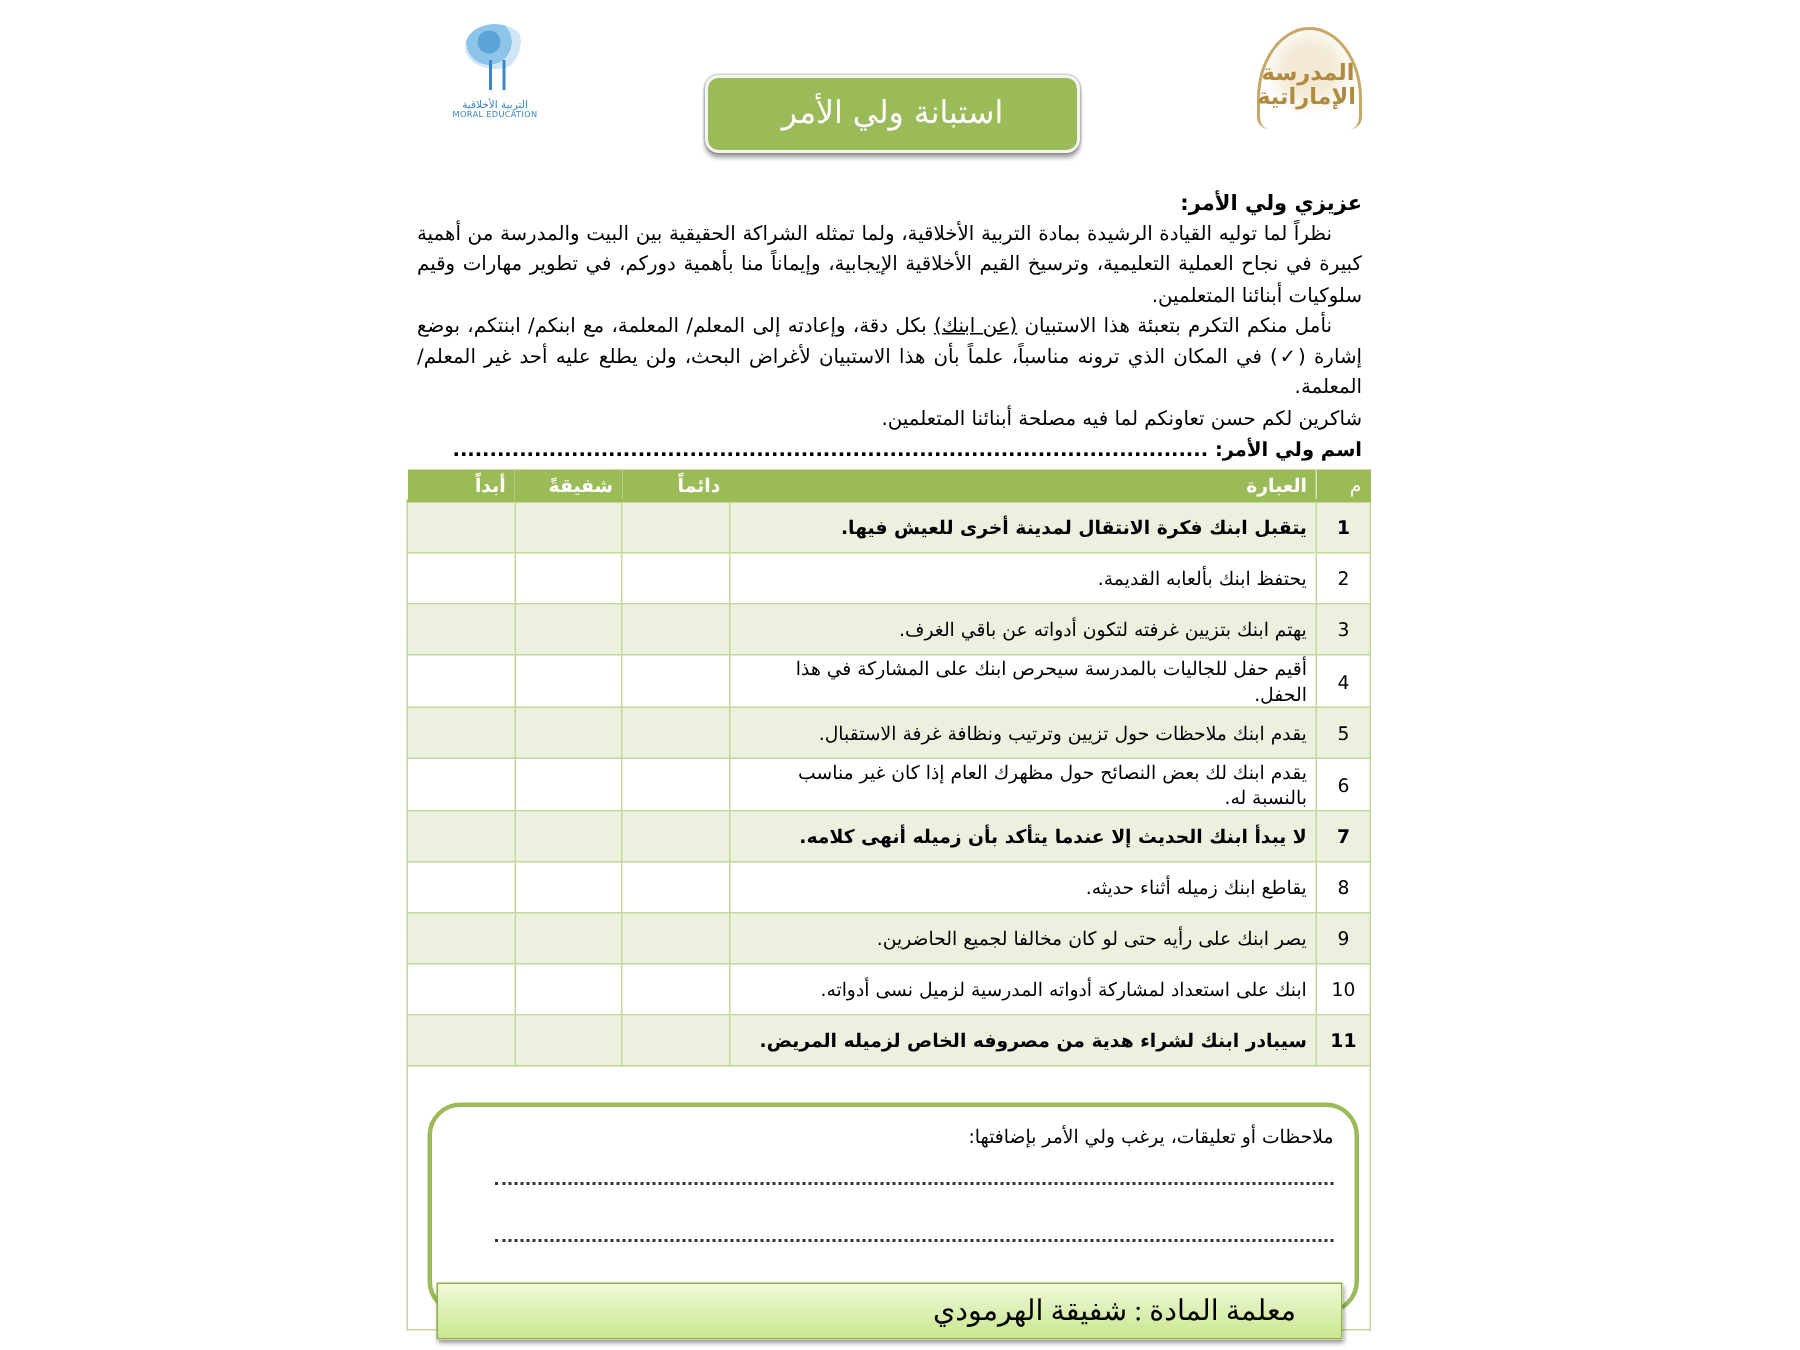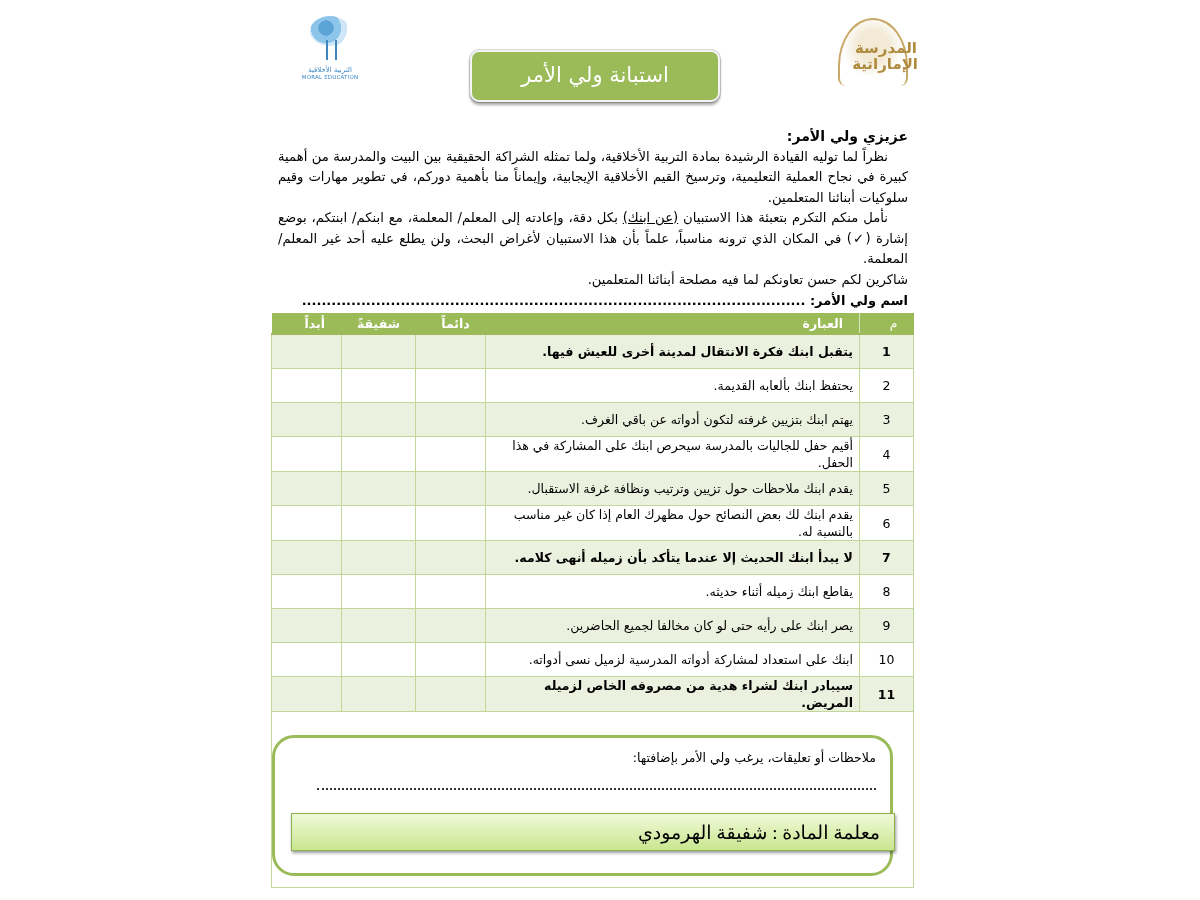--- a/index.html
+++ b/index.html
@@ -13,61 +13,61 @@
                  background: radial-gradient(circle at 40% 40%, #5aa4d8 0 25%, #8cc4ea 26% 50%, #cfe6f6 51% 70%, transparent 71%); }
   .tree .trunk { position: absolute; left: 18px; top: 24px; width: 7px; height: 20px; border-left: 2px solid #3c86c4; border-right: 2px solid #3c86c4; }
   .logo-moral .ar { font-size: 7px; color: #3c86c4; margin-top: 6px; }
   .logo-moral .en { font-size: 5.5px; color: #3c86c4; letter-spacing: 0.2px; }
 
   .logo-school { position: absolute; left: 832px; top: 18px; width: 80px; height: 66px; }
   .dome { position: absolute; left: 6px; top: 0; width: 66px; height: 66px;
           border: 2px solid #c7a866; border-bottom: none; border-radius: 50% 50% 8px 8px / 70% 70% 8px 8px;
           background: radial-gradient(circle at 50% 40%, #f3ead6 0 30%, #ffffff 60%); }
   .school-name { position: absolute; left: 8px; top: 22px; width: 64px; text-align: center; font-size: 15px; line-height: 16px;
-                 color: #b08a3e; font-weight: bold; direction: rtl; padding-left: 14px; }
+                 color: #b08a3e; font-weight: bold; direction: rtl; }
 
   .title-banner { position: absolute; left: 470px; top: 50px; width: 246px; height: 48px;
                   background: #9bbb59; border-radius: 9px; border: 2px solid #f4f4f4;
                   box-shadow: 0 3px 3px rgba(0,0,0,0.35), 0 0 0 1px #d6d6d6;
                   color: #fff; font-size: 21px; text-align: center; line-height: 46px; direction: rtl; }
 
   
   .intro { position: absolute; left: 278px; top: 126px; width: 630px; direction: rtl; text-align: justify;
            font-size: 13.2px; line-height: 20.5px; }
   .intro .salute { font-weight: bold; font-size: 14px; }
   .intro p { margin: 0; }
   .intro .indent { text-indent: 20px; }
   .u { text-decoration: underline; }
   .guardian-name { position: absolute; left: 278px; top: 293px; width: 630px; direction: rtl; font-weight: bold; font-size: 13px; }
   .guardian-name .dots { font-weight: bold; letter-spacing: -1px; }
 
   
   .survey { position: absolute; left: 271px; top: 313px; width: 643px; border-collapse: collapse; direction: rtl; font-size: 12.5px; }
-  .survey th { background: #9bbb59; color: #fff; font-weight: bold; height: 20px; padding: 0 16px; text-align: right; border-bottom: 2px solid #9bbb59; }
+  .survey th { background: #9bbb59; color: #fff; font-weight: bold; height: 20px; padding: 0 6px; text-align: right; border-bottom: 2px solid #9bbb59; }
   .survey th.num { font-weight: normal; width: 22px; border-left: 1px solid #d8e4bc; }
   .survey td { border: 1px solid #c4d79b; padding: 0 6px; height: 33px; vertical-align: middle; }
   .survey tr.g td { background: #ebf1de; }
   .survey tr.w td { background: #ffffff; }
   .survey td.num { text-align: center; width: 22px; }
   .survey td.stmt { width: 370px; line-height: 17px; }
   .survey td.opt { width: 57px; }
   .survey tr.bold td.num, .survey tr.bold td.stmt { font-weight: bold; }
   .survey tr.tail td { height: 175px; border-left: 1px solid #c4d79b; border-right: 1px solid #c4d79b; border-top: none; border-bottom: 1px solid #c4d79b; }
 
   
-  .notes { position: absolute; left: 272px; top: 735px; width: 615px; height: 135px; border: 3px solid #9bbb59; border-radius: 22px;
+  .notes { position: absolute; left: 285px; top: 735px; width: 615px; height: 135px; border: 3px solid #9bbb59; border-radius: 22px;
            background: #fff; direction: rtl; }
   .notes .label { position: absolute; right: 14px; top: 12px; font-size: 12.5px; }
   .notes .line { position: absolute; left: 42px; right: 14px; height: 0; border-bottom: 2px dotted #333; }
   .notes .l1 { top: 50px; }
   .notes .l2 { top: 88px; }
 
-  .teacher { position: absolute; left: 291px; top: 813px; width: 604px; height: 38px; direction: rtl;
+  .teacher { position: absolute; left: 291px; top: 855px; width: 604px; height: 38px; direction: rtl;
              background: linear-gradient(#f0f9d9, #c9e68f); border: 1px solid #8db04c;
-             box-shadow: 1px 2px 3px rgba(0,0,0,0.4); font-family: "Liberation Serif", serif; font-size: 19px; line-height: 38px; padding-right: 14px; box-sizing: border-box; }
+             box-shadow: 1px 2px 3px rgba(0,0,0,0.4); font-family: "Liberation Serif", serif; font-size: 19px; line-height: 38px; padding-right: 30px; box-sizing: border-box; }
 </style>
 </head>
 <body>
 
 <div class="logo-moral">
   <div class="tree">
     <div class="crown"></div>
       <div class="trunk"></div>
   </div>
   <div class="ar">التربية الأخلاقية</div>

